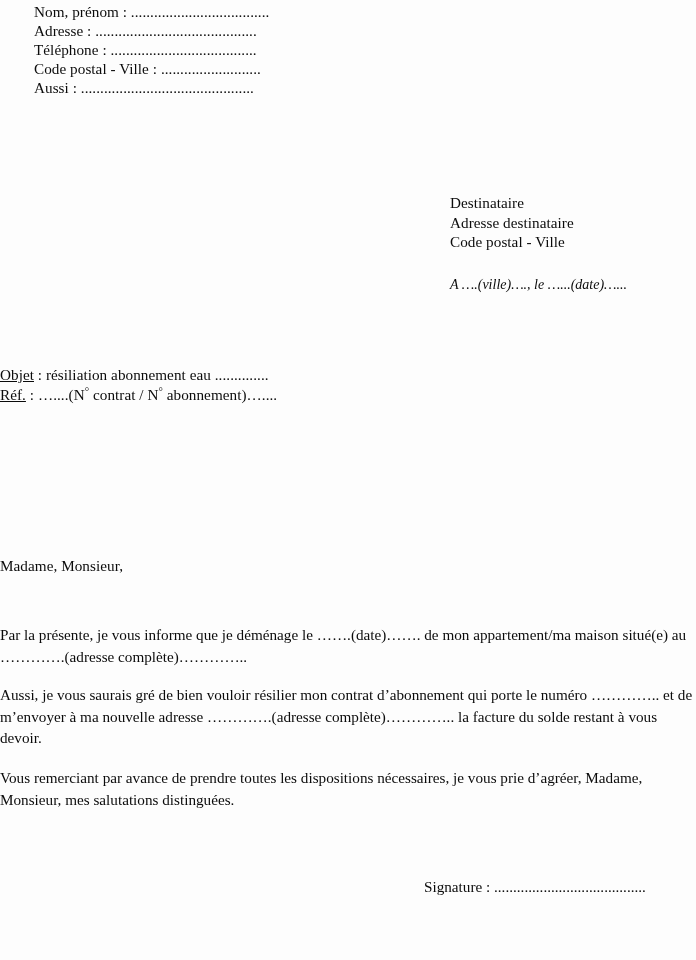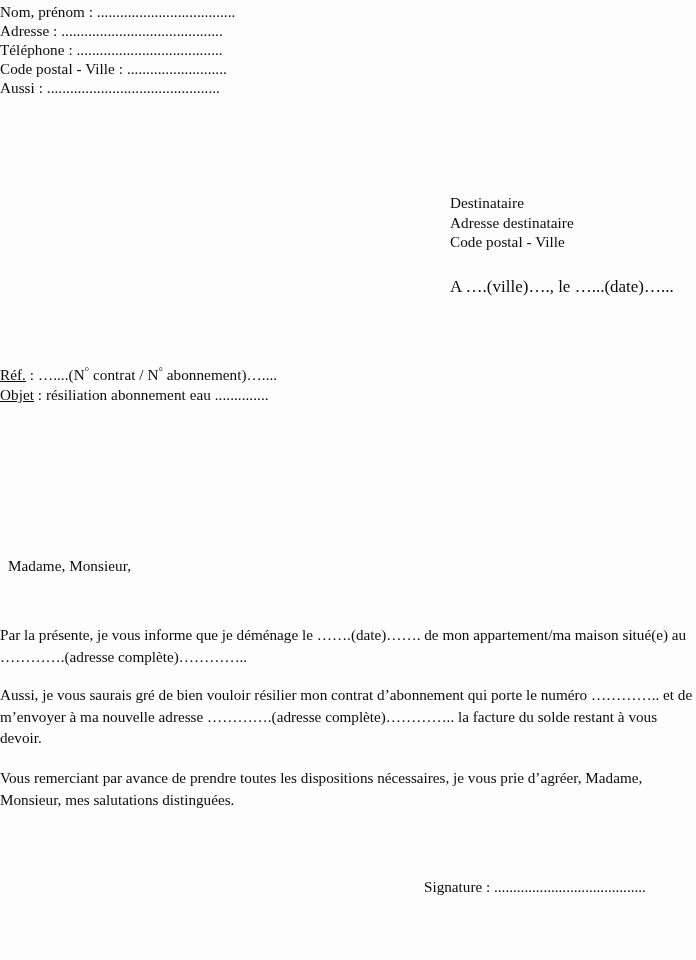--- a/index.html
+++ b/index.html
@@ -31,56 +31,58 @@
   
   #sender-block {
     position: absolute;
     left: 0px;
     top: 2px;
     width: 420px;
   }
   #sender-block .line {
     position: static;
     display: block;
+    padding-left: 34px;
   }
   
   #recipient-block {
     position: absolute;
     left: 450px;
     top: 193px;
     width: 260px;
   }
   #recipient-block .line {
     position: static;
     display: block;
     line-height: 19.5px;
   }
   #date-line {
     position: absolute;
     left: 450px;
     top: 277px;
     white-space: pre;
-    font-size: 17px;
+    font-size: 14px;
+    font-style: italic;
   }
   
   #subject-block {
     position: absolute;
     left: 0px;
     top: 365px;
   }
   #subject-block .line {
     position: static;
     display: block;
     line-height: 20px;
   }
   .u { text-decoration: underline; }
   
   #salutation {
     position: absolute;
-    left: 8px;
+    left: 0px;
     top: 556px;
   }
   
   .para {
     position: absolute;
     left: 0px;
     width: 700px;
     font-size: 15.2px;
     line-height: 21.5px;
     white-space: pre-wrap;
@@ -117,22 +119,22 @@
 
   <div id="recipient-block">
     <div class="line">Destinataire</div>
     <div class="line">Adresse destinataire</div>
     <div class="line">Code postal - Ville</div>
   </div>
 
   <div id="date-line">A ….(ville)…., le …...(date)…...</div>
 
   <div id="subject-block">
+    <div class="line"><span class="u">Objet</span><span> : </span><span>résiliation abonnement eau ..............</span></div>
     <div class="line"><span class="u">Réf.</span><span> : </span><span>…....(N</span><sup class="deg">°</sup><span> contrat / N</span><sup class="deg">°</sup><span> abonnement)…....</span></div>
-    <div class="line"><span class="u">Objet</span><span> : </span><span>résiliation abonnement eau ..............</span></div>
   </div>
 
   <div class="line" id="salutation">Madame, Monsieur,</div>
 
   <div class="para" id="para-1">Par la présente, je vous informe que je déménage le …….(date)……. de mon appartement/ma maison situé(e) au ………….(adresse complète)…………..</div>
   <div class="para" id="para-2">Aussi, je vous saurais gré de bien vouloir résilier mon contrat d’abonnement qui porte le numéro ………….. et de m’envoyer à ma nouvelle adresse ………….(adresse complète)………….. la facture du solde restant à vous devoir.</div>
   <div class="para" id="para-3">Vous remerciant par avance de prendre toutes les dispositions nécessaires, je vous prie d’agréer, Madame, Monsieur, mes salutations distinguées.</div>
 
   <div id="signature-line">Signature : ........................................</div>
 

